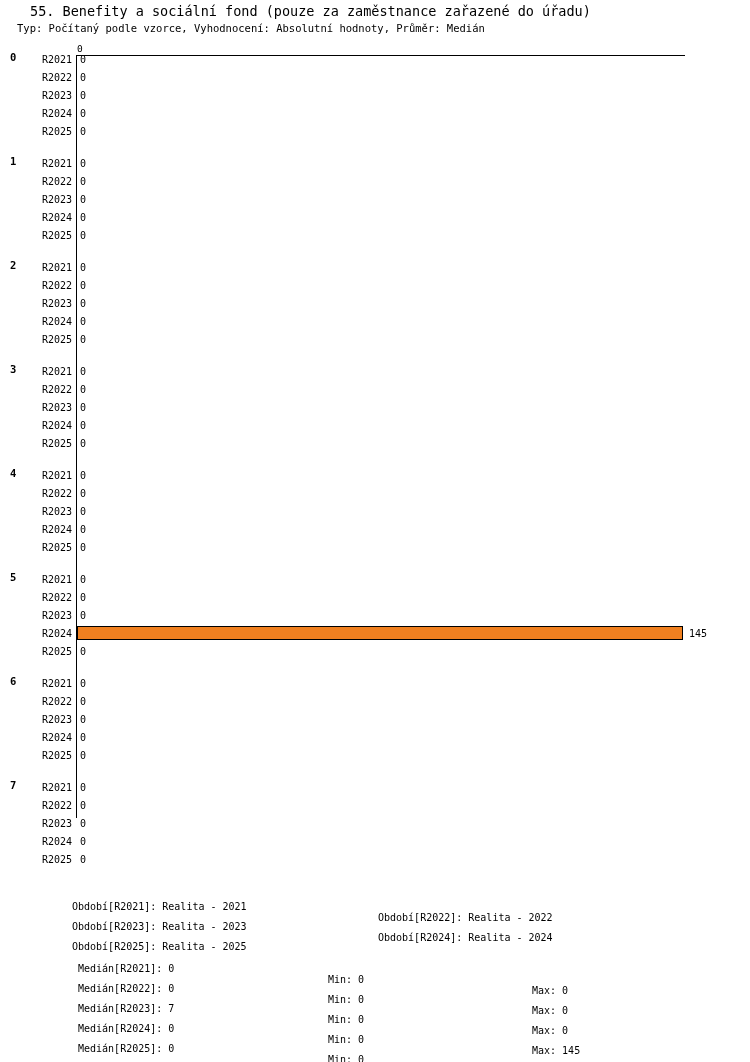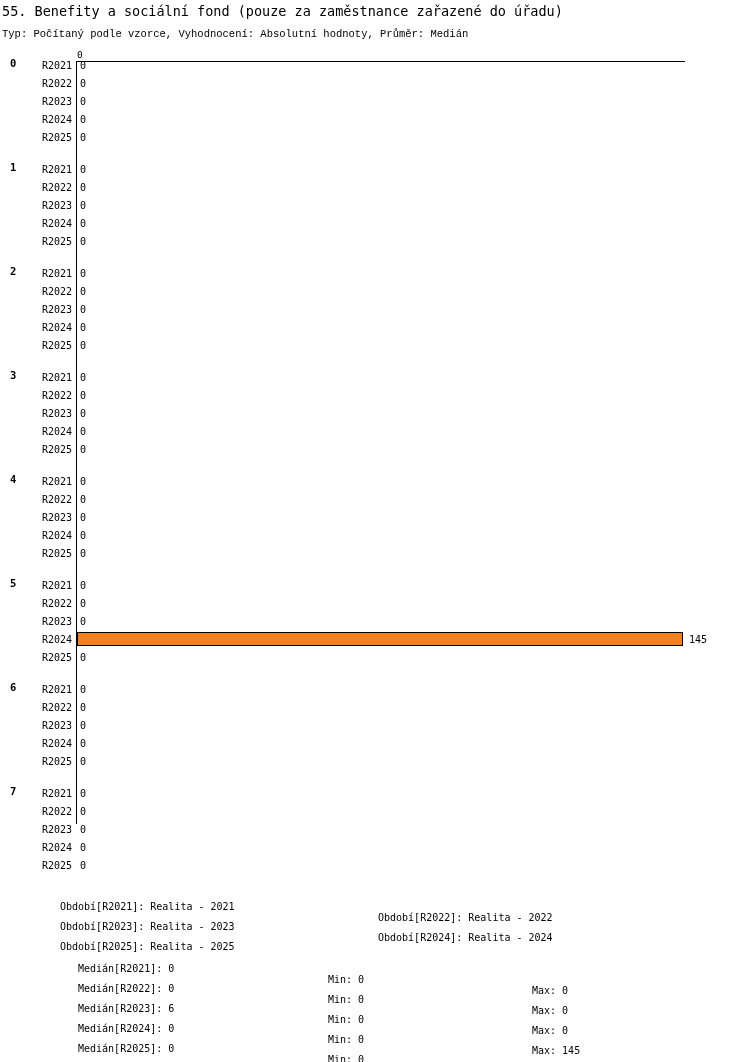--- a/index.html
+++ b/index.html
@@ -10,34 +10,33 @@
   body {
     width: 750px;
     height: 1062px;
     font-family: "DejaVu Sans Mono", monospace;
     color: #000000;
     position: relative;
     overflow: hidden;
   }
   .title-block {
     padding: 2px 8px 0 2px;
+    margin-left: 28px;
   }
   .title-line {
     font-size: 13.5px;
     line-height: 19px;
     white-space: pre;
     letter-spacing: 0px;
   }
   .subtitle {
     font-size: 10.5px;
     line-height: 14px;
-    margin-top: 6px;
-    padding-left: 2px;
-    white-space: pre;
-    font-family: Liberation Mono, monospace;
+    padding-left: 17px;
+    white-space: pre;
   }
   .chart-area {
     position: relative;
     margin-top: 8px;
     height: 780px;
   }
   .axis-label-zero {
     position: absolute;
     left: 77px;
     top: 0px;
@@ -104,21 +103,21 @@
     left: 0;
     top: 890px;
     width: 750px;
     font-size: 10px;
   }
   .legend-row {
     position: relative;
     height: 20px;
     white-space: pre;
   }
-  .legend-c1 { position: absolute; left: 60px; }
+  .legend-c1 { position: absolute; left: 72px; }
   .legend-c2 { position: absolute; left: 378px; }
   .stats {
     position: absolute;
     left: 0;
     top: 952px;
     width: 614px;
     font-size: 10px;
   }
   .stats-row {
     position: relative;
@@ -350,21 +349,21 @@
     <span class="stats-c1">Medián[R2021]: 0</span>
     <span class="stats-c2">Min: 0</span>
     <span class="stats-c3">Max: 0</span>
   </div>
   <div class="stats-row">
     <span class="stats-c1">Medián[R2022]: 0</span>
     <span class="stats-c2">Min: 0</span>
     <span class="stats-c3">Max: 0</span>
   </div>
   <div class="stats-row">
-    <span class="stats-c1">Medián[R2023]: 6</span>
+    <span class="stats-c1">Medián[R2023]: 7</span>
     <span class="stats-c2">Min: 0</span>
     <span class="stats-c3">Max: 0</span>
   </div>
   <div class="stats-row">
     <span class="stats-c1">Medián[R2024]: 0</span>
     <span class="stats-c2">Min: 0</span>
     <span class="stats-c3">Max: 145</span>
   </div>
   <div class="stats-row">
     <span class="stats-c1">Medián[R2025]: 0</span>

